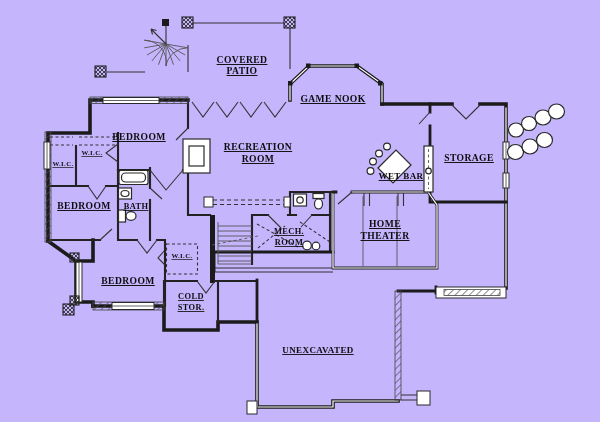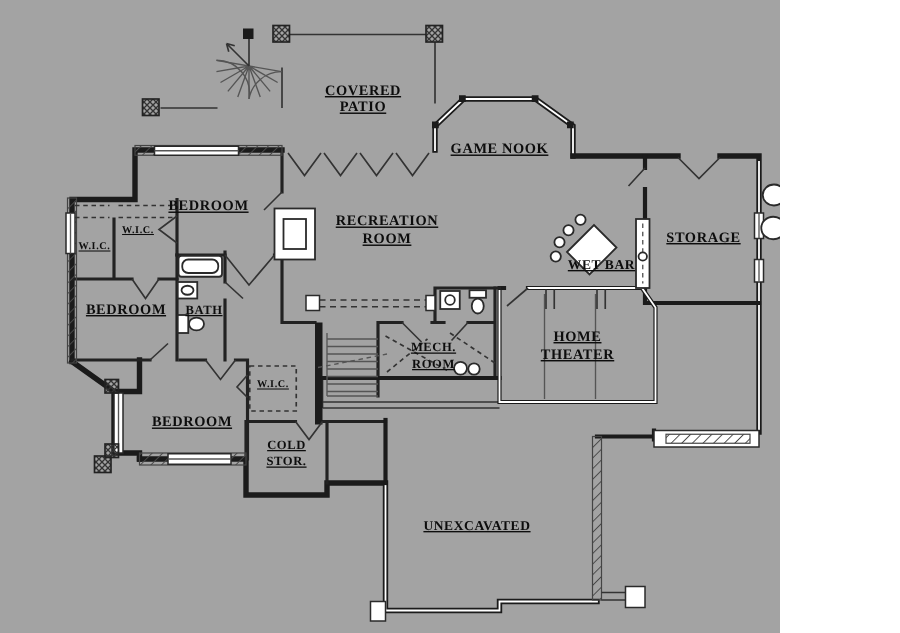--- a/index.html
+++ b/index.html
@@ -1,16 +1,16 @@
 <!DOCTYPE html>
 <html><head>
 <meta charset="utf-8">
 <style>
   html,body{margin:0;padding:0;background:#ffffff;}
-  .stage{width:520px;height:422px;background:#a3a3a3;position:relative;overflow:hidden;}
+  .stage{width:600px;height:422px;background:#c4b5fd;position:relative;overflow:hidden;}
   svg{display:block;}
   .w4{stroke:#1b1b1b;stroke-width:3.6;fill:none;stroke-linecap:square;}
   .w3{stroke:#1b1b1b;stroke-width:2.8;fill:none;stroke-linecap:square;}
   .w2{stroke:#222222;stroke-width:2.1;fill:none;stroke-linecap:square;}
   .core{stroke:#ffffff;stroke-width:1.2;fill:none;stroke-linecap:square;}
   .t1{stroke:#333333;stroke-width:1.1;fill:none;}
   .t0{stroke:#555555;stroke-width:0.9;fill:none;}
   .dash{stroke-dasharray:4 3;}
   .dash2{stroke-dasharray:3 2.5;}
   .fix{stroke:#2a2a2a;stroke-width:1.2;fill:#ffffff;}

